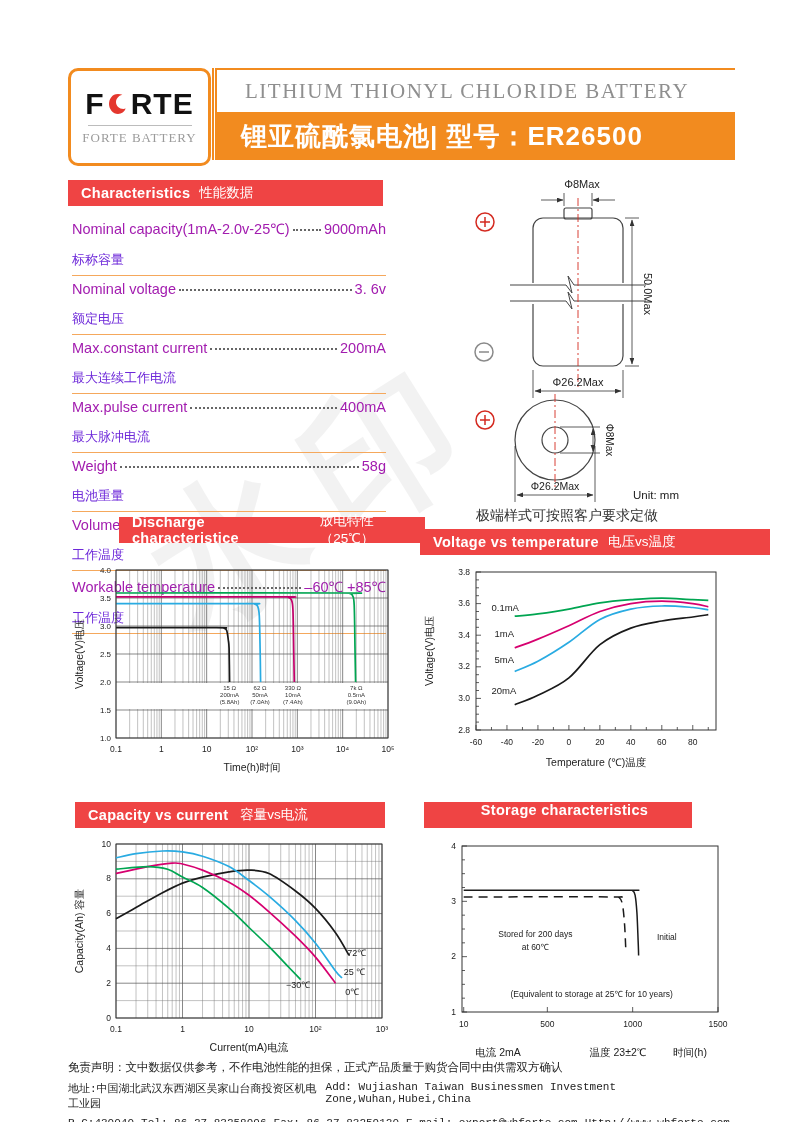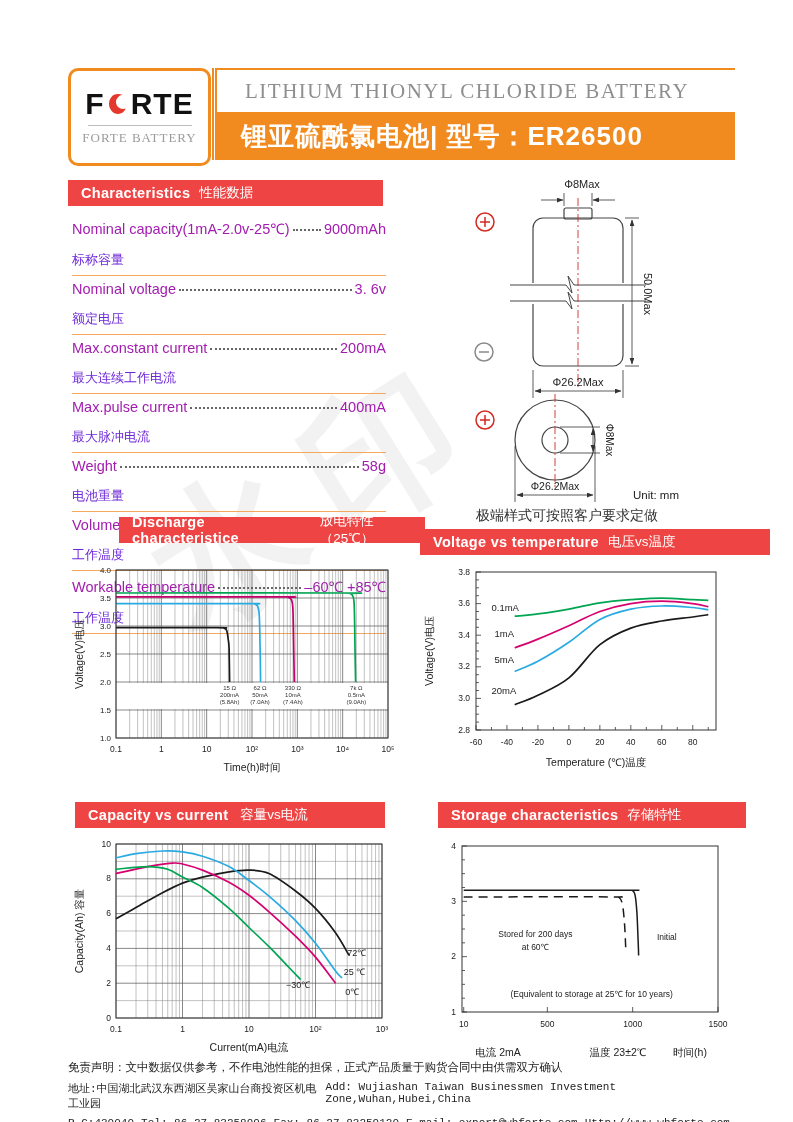--- a/index.html
+++ b/index.html
@@ -353,21 +353,21 @@
       <path d="M96.7,144.7C100.6,143.1 110.9,139.7 119.9,135.2C129.0,130.8 140.6,126.3 150.9,117.9C161.2,109.4 171.5,93.0 181.9,84.7C192.2,76.4 202.5,72.0 212.8,68.1C223.2,64.1 233.5,62.8 243.8,61.0C254.1,59.1 267.0,58.1 274.8,57.0C282.5,56.0 287.7,55.1 290.3,54.7" fill="none" stroke="#1a1a1a" stroke-width="1.7"></path>
       <text x="73.48387096774194" y="134.45" font-size="9.5" fill="#222" text-anchor="start">20mA</text>
       <text x="178" y="206" font-size="10.5" fill="#222" text-anchor="middle">Temperature (℃)温度</text>
       <text x="15" y="91" font-size="10.5" fill="#222" text-anchor="middle" transform="rotate(-90 15,91)">Voltage(V)电压</text>
     </svg>
 
   <div class="bar" style="left:75px;top:802px;width:310px;gap:12px;">
     <b>Capacity vs current</b>
     <span>容量vs电流</span>
   </div>
-  <div class="bar" style="left:438px;top:802px;width:308px;">
+  <div class="bar" style="left:424px;top:802px;width:268px;flex-direction:column;">
     <b>Storage characteristics</b>
     <span>存储特性</span>
   </div>
 
   <svg class="abs" id="chart2" style="left:70px;top:834px;" width="332" height="228" viewBox="0 0 332 228">
       <line x1="46" y1="10" x2="46" y2="184" stroke="#555" stroke-width="0.7"></line>
       <line x1="66.01849471165475" y1="10" x2="66.01849471165475" y2="184" stroke="#777" stroke-width="0.45"></line>
       <line x1="77.72856343885755" y1="10" x2="77.72856343885755" y2="184" stroke="#777" stroke-width="0.45"></line>
       <line x1="86.0369894233095" y1="10" x2="86.0369894233095" y2="184" stroke="#777" stroke-width="0.45"></line>
       <line x1="92.48150528834525" y1="10" x2="92.48150528834525" y2="184" stroke="#777" stroke-width="0.45"></line>

